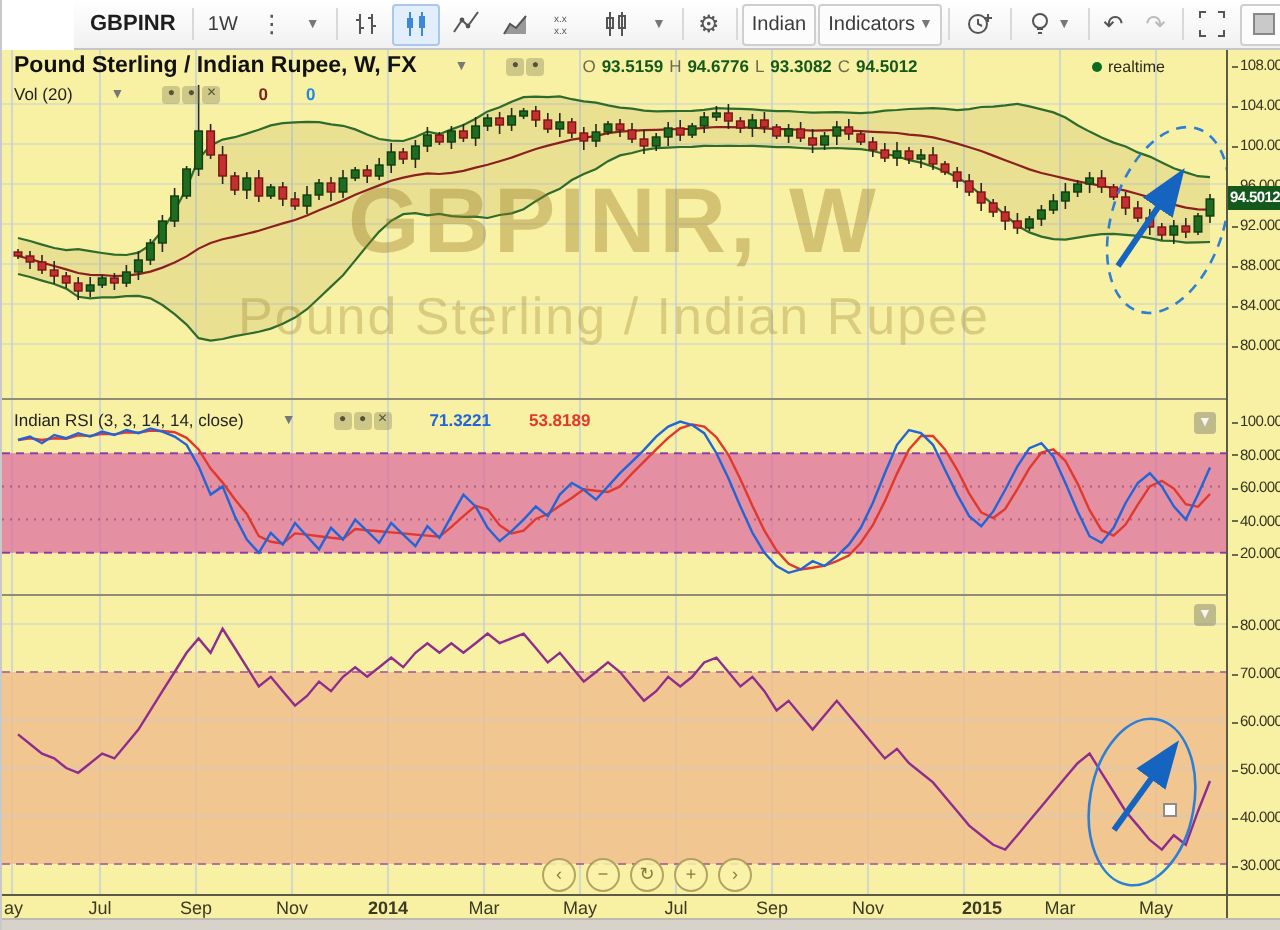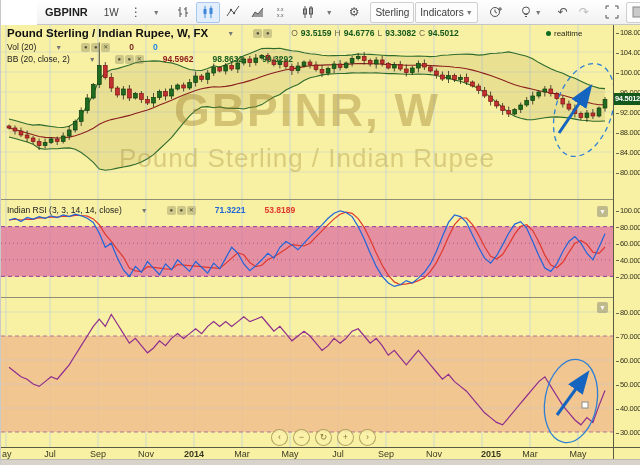--- a/index.html
+++ b/index.html
@@ -113,21 +113,21 @@
         </svg>
       </span>
     <span class="tb-btn">
         <span class="caret">▼</span>
       </span>
     <span class="tb-sep"></span>
     <span class="tb-btn">
         <span class="glyph">⚙</span>
       </span>
     <span class="tb-sep"></span>
-    <span class="tb-btn boxed">Sterling</span>
+    <span class="tb-btn boxed">Indian</span>
     <span class="tb-btn boxed">
       <span>Indicators</span>
       <span class="caret">▼</span>
       </span>
     <span class="tb-sep"></span>
     <span class="tb-btn">
       <svg class="tb-ico" viewBox="0 0 14 14">
           <circle cx="6" cy="7" r="4.5" fill="none" stroke="#555"></circle>
           <path d="M6 4.5V7l2 1" stroke="#555" fill="none"></path>
           <path d="M11 2v4M9 4h4" stroke="#555"></path>
@@ -463,32 +463,20 @@
       <span class="legend-name">Vol (20)</span>
       <span class="caret">▼</span>
       <span class="mini-btns">
         <span class="mbtn">●</span>
         <span class="mbtn">●</span>
         <span class="mbtn">✕</span>
       </span>
       <span class="val" style="color:#7B1F1F">0</span>
       <span class="val" style="color:#1E88E5">0</span>
     </div>
-    <div class="legend-row" style="top:29px">
-      <span class="legend-name">BB (20, close, 2)</span>
-      <span class="caret">▼</span>
-      <span class="mini-btns">
-        <span class="mbtn">●</span>
-        <span class="mbtn">●</span>
-        <span class="mbtn">✕</span>
-      </span>
-      <span class="val" style="color:#8B1A1A">94.5962</span>
-      <span class="val" style="color:#1B5E20">98.8632</span>
-      <span class="val" style="color:#1B5E20">90.3292</span>
-    </div>
 
     <div class="legend-row" style="top:180px">
       <span class="legend-name">Indian RSI (3, 3, 14, 14, close)</span>
       <span class="caret">▼</span>
       <span class="mini-btns">
         <span class="mbtn">●</span>
         <span class="mbtn">●</span>
         <span class="mbtn">✕</span>
       </span>
       <span class="val" style="color:#2166D8">71.3221</span>

